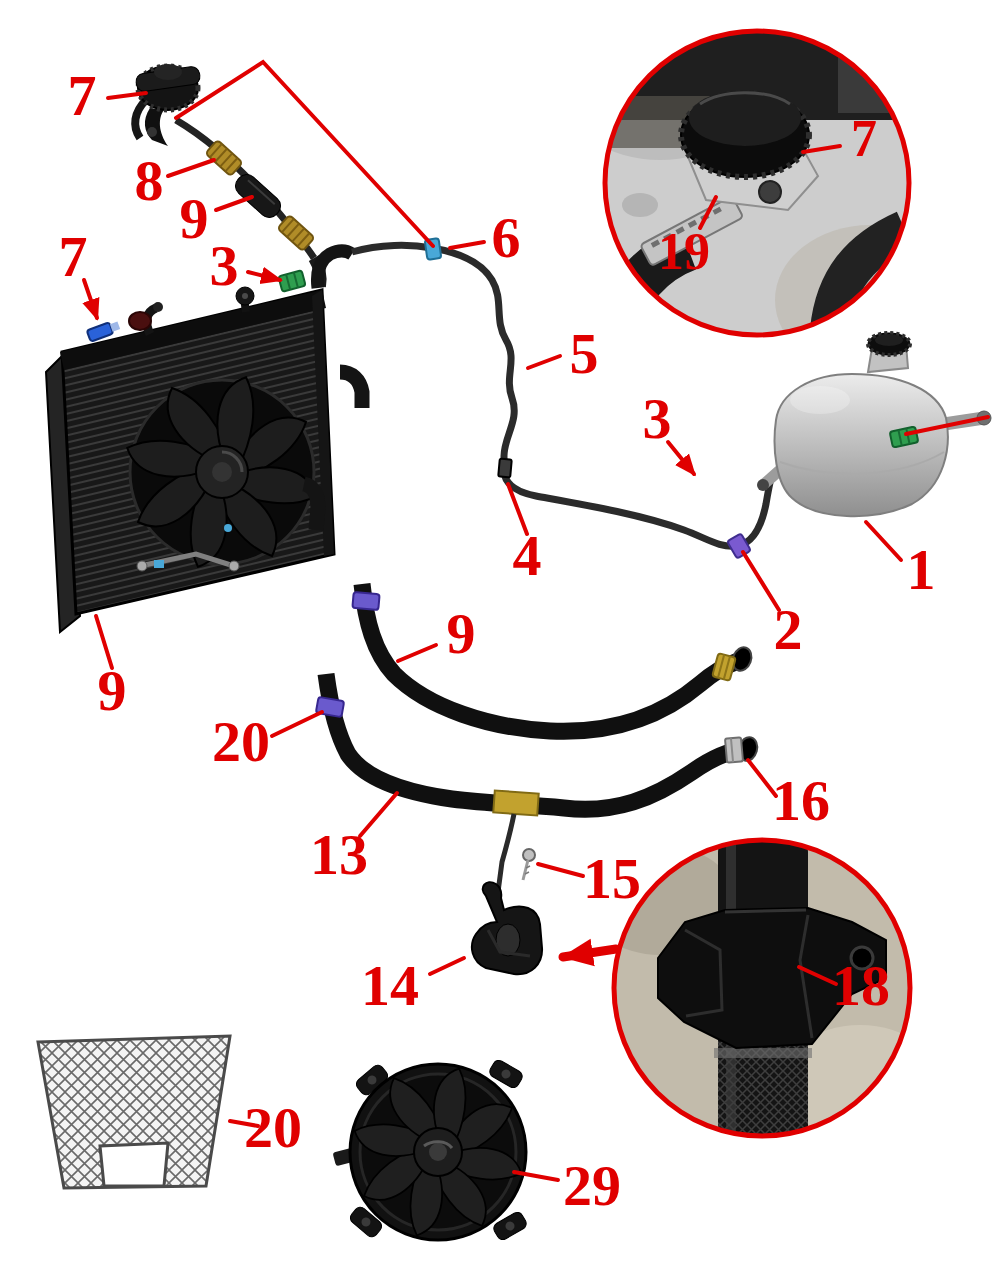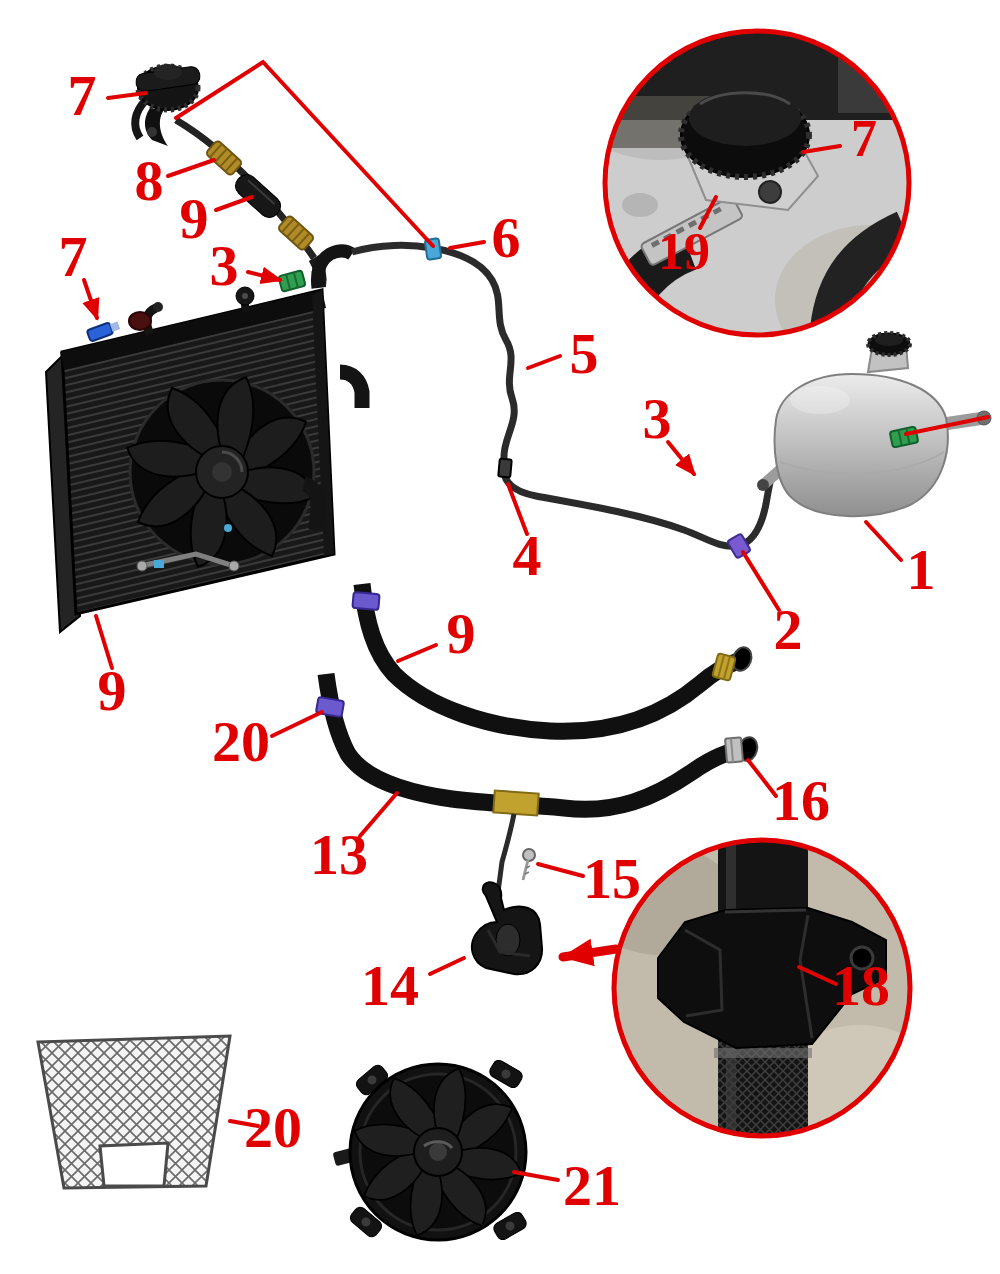--- a/index.html
+++ b/index.html
@@ -331,15 +331,15 @@
 <div class="callout" style="left:461px;top:634px">9</div>
 <div class="callout" style="left:241px;top:742px">20</div>
 <div class="callout" style="left:339px;top:855px">13</div>
 <div class="callout" style="left:801px;top:801px">16</div>
 <div class="callout" style="left:612px;top:879px">15</div>
 <div class="callout" style="left:390px;top:986px">14</div>
 <div class="callout" style="left:861px;top:986px">18</div>
 <div class="callout small" style="left:864px;top:139px">7</div>
 <div class="callout small" style="left:684px;top:252px">19</div>
 <div class="callout" style="left:273px;top:1128px">20</div>
-<div class="callout" style="left:592px;top:1186px">21</div>
+<div class="callout" style="left:592px;top:1186px">29</div>
 
 </div>
 
 </body></html>

